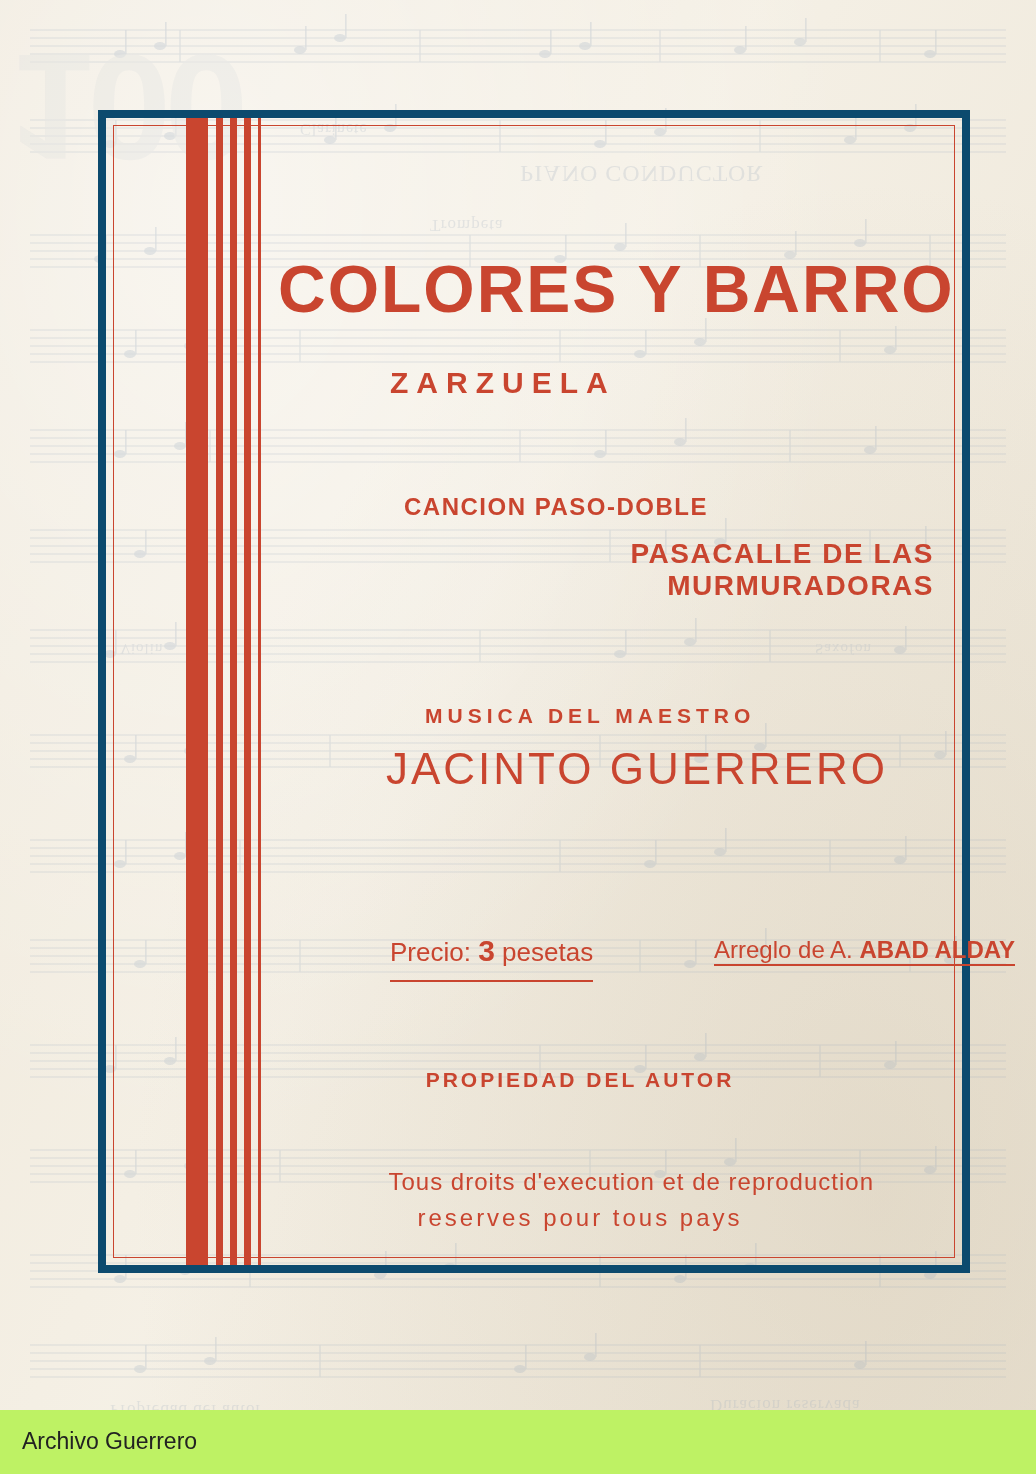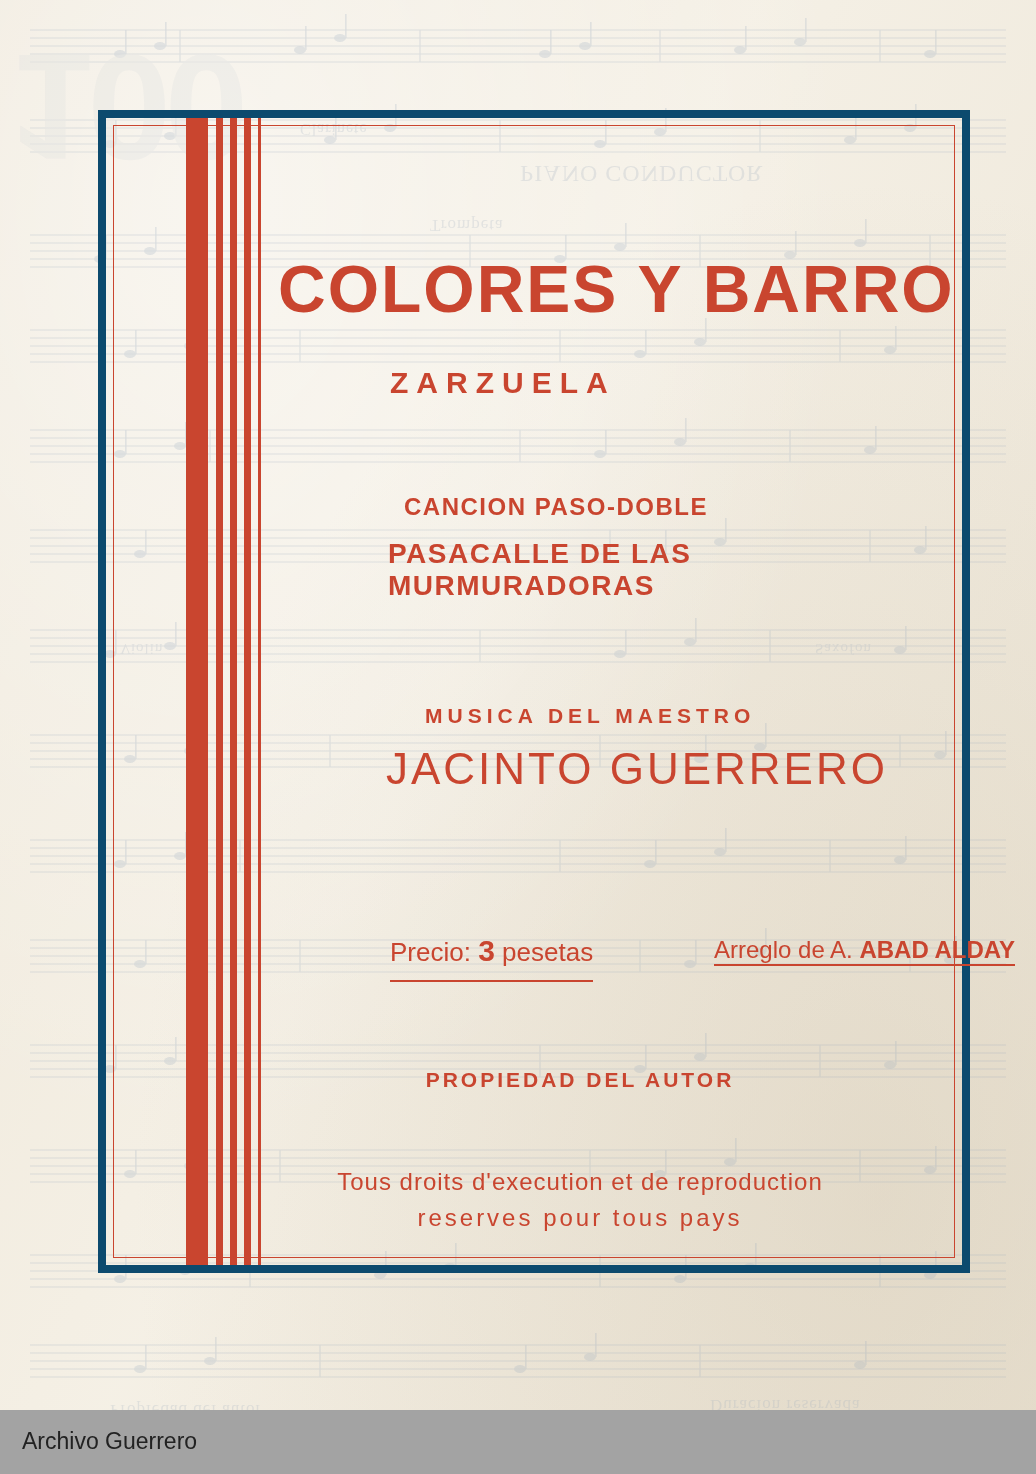--- a/index.html
+++ b/index.html
@@ -140,20 +140,21 @@
     font-weight: bold;
     letter-spacing: 1.5px;
   }
   .piece2 {
     position: absolute;
     left: 102px;
     top: 420px;
     font-size: 28px;
     font-weight: bold;
     letter-spacing: 1.5px;
+    text-align: right;
   }
 
   .musica-label {
     position: absolute;
     left: 104px;
     top: 586px;
     font-size: 21px;
     font-weight: bold;
     letter-spacing: 5px;
     margin-left: 35px;
@@ -203,21 +204,21 @@
   .rights1, .rights2 {
     position: absolute;
     left: 0;
     width: 100%;
     text-align: center;
     font-size: 24px;
     letter-spacing: 1px;
     padding-right: 60px;
     box-sizing: border-box;
   }
-  .rights1 { top: 1050px; }
+  .rights1 { top: 1050px; text-align: right; }
   .rights2 { top: 1086px; letter-spacing: 3px; }
 
   .copyright {
     position: absolute;
     left: 0;
     top: 1128px;
     width: 100%;
     text-align: center;
     font-size: 16px;
     letter-spacing: 0.5px;
@@ -225,21 +226,21 @@
     box-sizing: border-box;
   }
 
   
   #footer {
     position: absolute;
     left: 0;
     top: 1410px;
     width: 1036px;
     height: 64px;
-    background: #a3a3a3;
+    background: #bef264;
   }
   #footer-label {
     position: absolute;
     left: 22px;
     top: 18px;
     font-size: 23px;
     color: #222222;
   }
 </style>
 </head>

